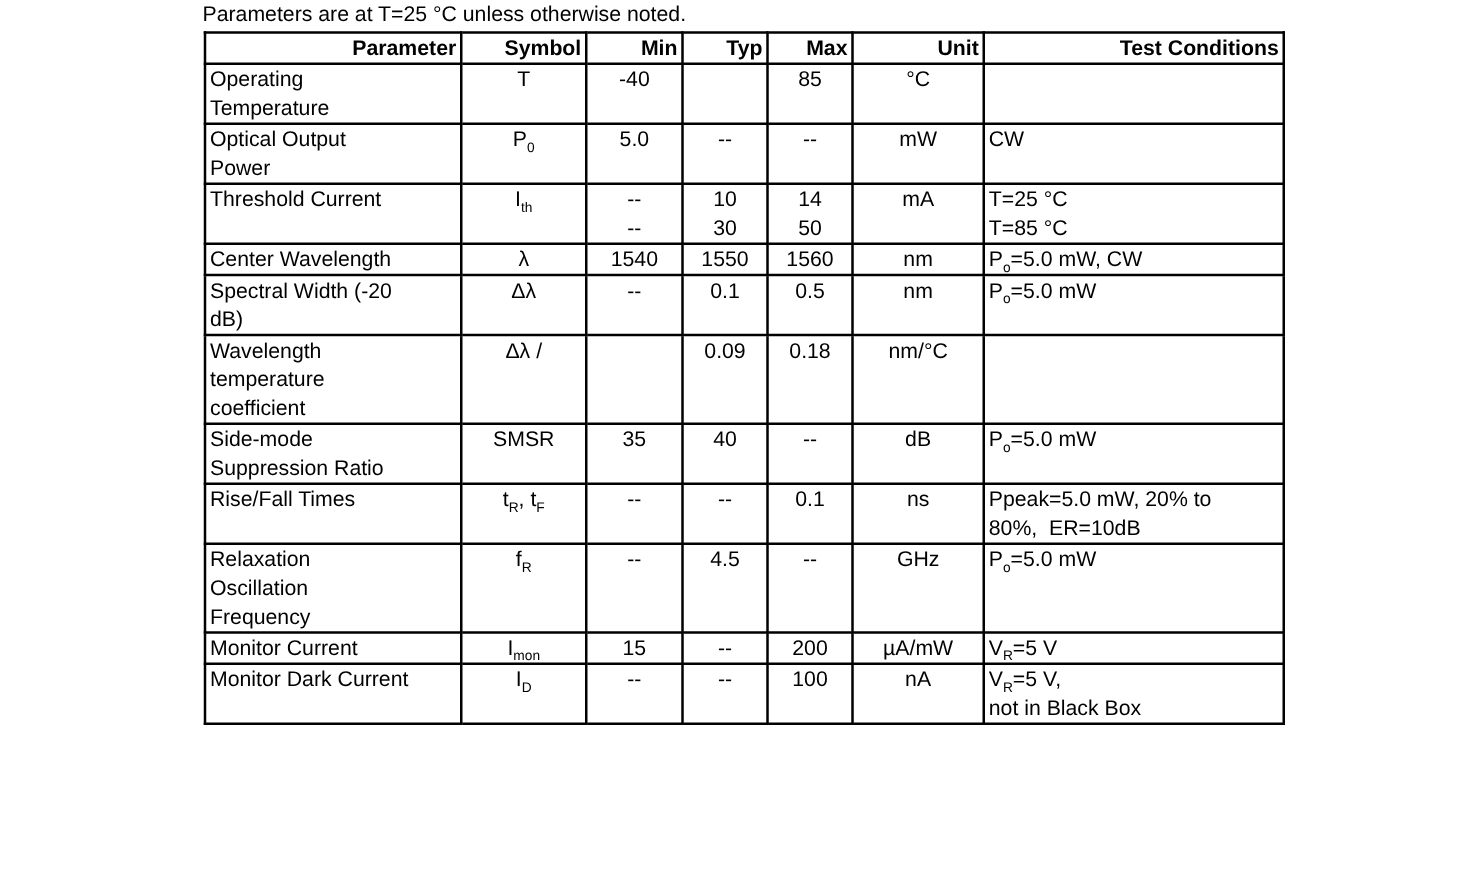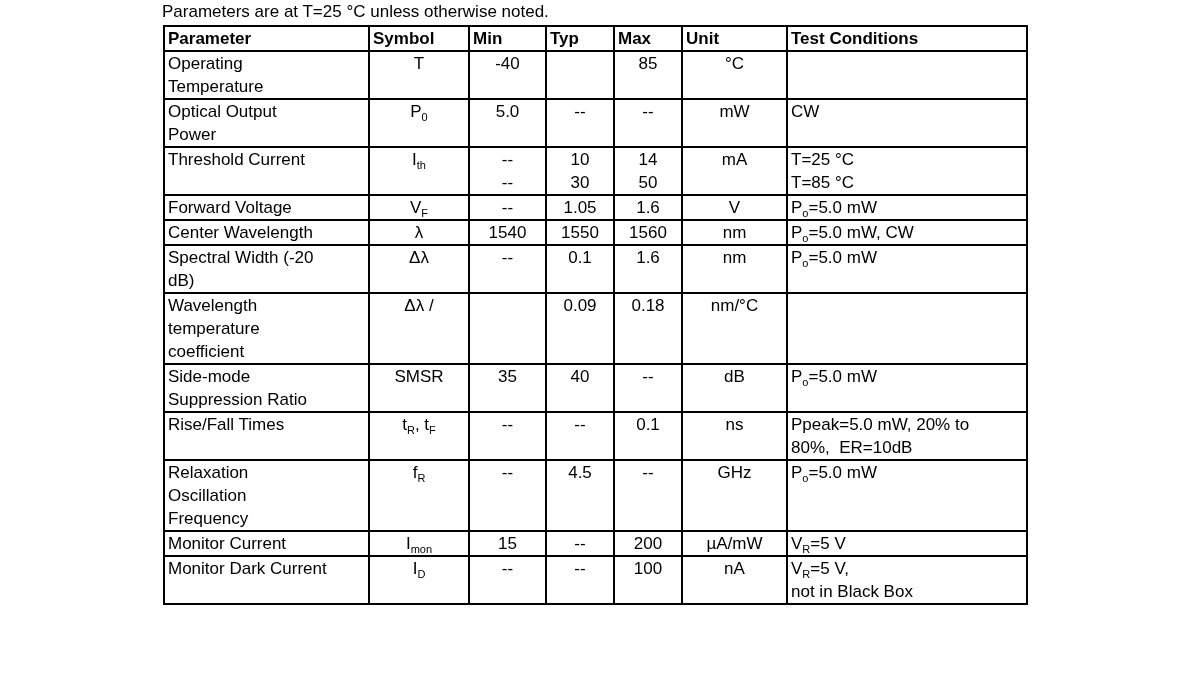--- a/index.html
+++ b/index.html
@@ -18,21 +18,21 @@
     font-size:17px;
   }
   table.spec th, table.spec td {
     border:2px solid #000;
     vertical-align:top;
     font-size:17px; line-height:23px;
     white-space:pre-wrap;
     padding:0 3px;
     overflow:hidden;
   }
-  table.spec th { font-weight:bold; text-align:left; height:22px; }
+  table.spec th { font-weight:bold; text-align:right; height:22px; }
   td.l { text-align:left; padding-left:9px; padding-right:6px; }
   td.c { text-align:center; }
   sub { font-size:11px; line-height:0; }
 </style>
 </head>
 <body>
 
 <div class="note">Parameters are at T=25 °C unless otherwise noted.</div>
 
 <table class="spec">
@@ -84,44 +84,35 @@
 --</td>
       <td class="c">10
 30</td>
       <td class="c">14
 50</td>
       <td class="c">mA</td>
       <td class="l">T=25 °C
 T=85 °C</td>
     </tr>
     <tr style="height:22px">
-      <td class="l">Forward Voltage</td>
-      <td class="c">V<sub>F</sub></td>
-      <td class="c">--</td>
-      <td class="c">1.05</td>
-      <td class="c">1.6</td>
-      <td class="c">V</td>
-      <td class="l">P<sub>o</sub>=5.0 mW</td>
-    </tr>
-    <tr style="height:22px">
       <td class="l">Center Wavelength</td>
       <td class="c">λ</td>
       <td class="c">1540</td>
       <td class="c">1550</td>
       <td class="c">1560</td>
       <td class="c">nm</td>
       <td class="l">P<sub>o</sub>=5.0 mW, CW</td>
     </tr>
     <tr style="height:46px">
       <td class="l">Spectral Width (-20
 dB)</td>
       <td class="c">Δλ</td>
       <td class="c">--</td>
       <td class="c">0.1</td>
-      <td class="c">1.6</td>
+      <td class="c">0.5</td>
       <td class="c">nm</td>
       <td class="l">P<sub>o</sub>=5.0 mW</td>
     </tr>
     <tr style="height:70px">
       <td class="l">Wavelength
 temperature
 coefficient</td>
       <td class="c">Δλ /</td>
       <td class="c"></td>
       <td class="c">0.09</td>

